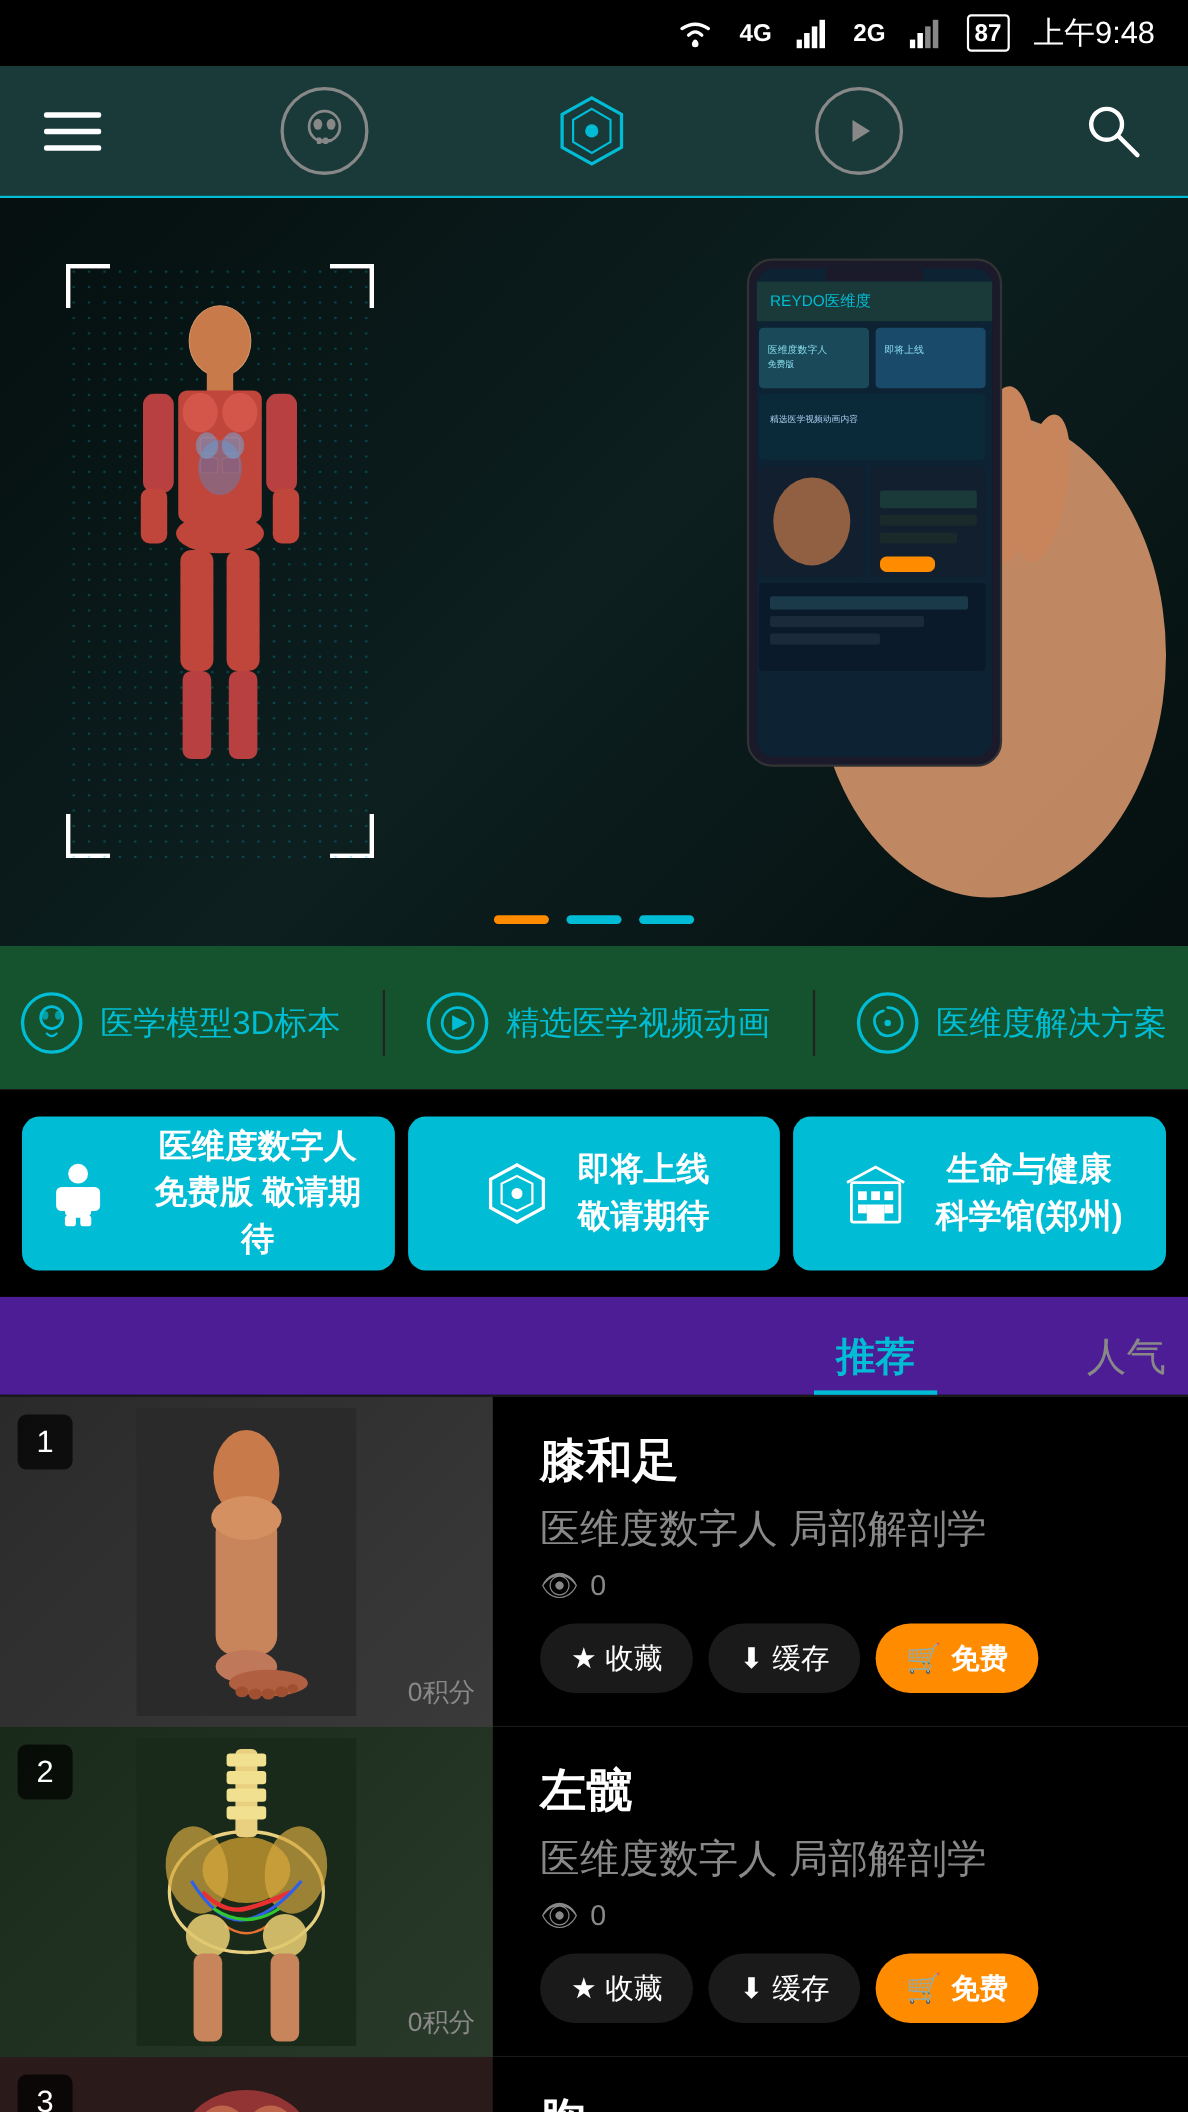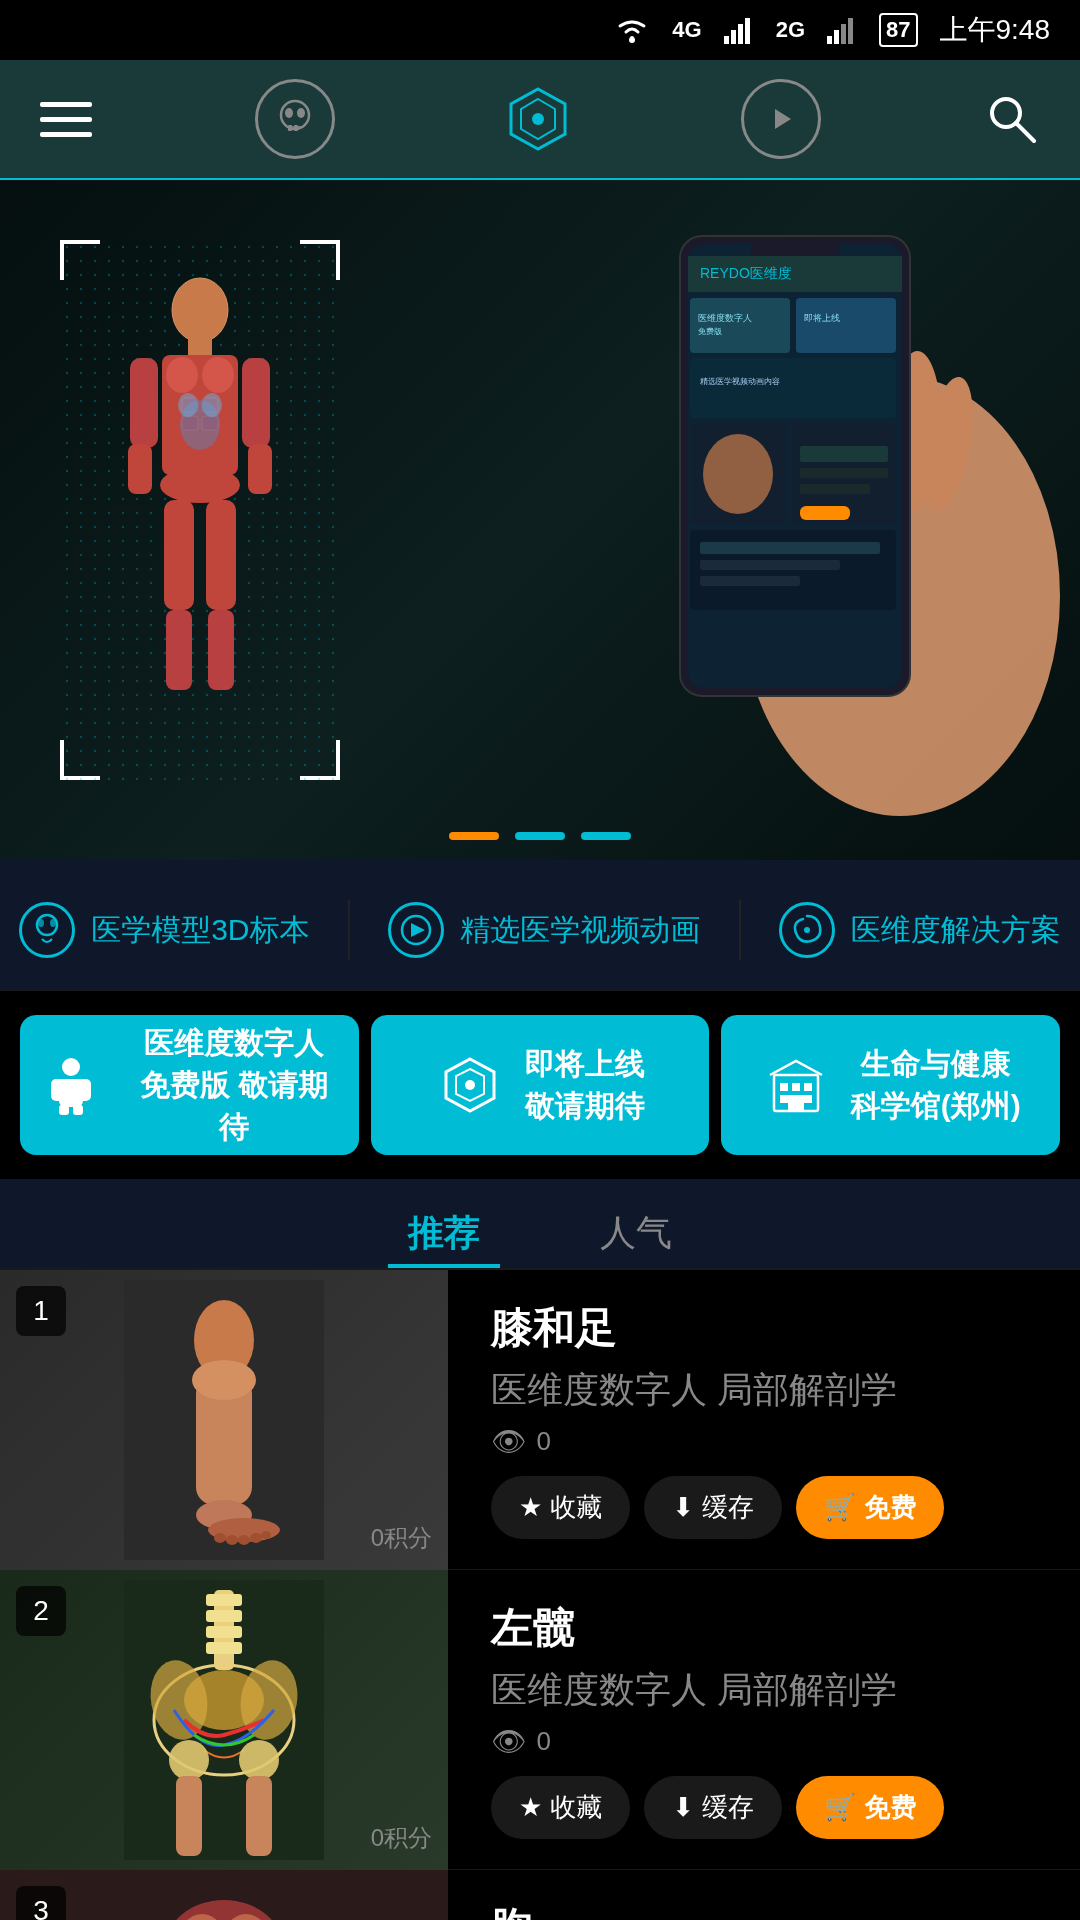--- a/index.html
+++ b/index.html
@@ -145,21 +145,21 @@
       width: 50px;
       height: 8px;
       border-radius: 4px;
     }
     .dot-active { background: #ff8c00; }
     .dot-inactive { background: #00bcd4; }
 
     
     .features-row {
       width: 100%;
-      background: #0f172a;
+      background: #14532d;
       padding: 40px 0 30px;
       display: flex;
       align-items: center;
       justify-content: space-around;
       border-bottom: 1px solid #1a1a1a;
     }
     .feature-item {
       display: flex;
       align-items: center;
       gap: 16px;
@@ -214,24 +214,24 @@
     .action-btn-text {
       color: #fff;
       font-size: 30px;
       font-weight: bold;
       text-align: center;
       line-height: 1.4;
     }
 
     
     .tabs-container {
-      background: #0f172a;
-      display: flex;
-      justify-content: center;
-      gap: 80px;
+      background: #4c1d95;
+      display: flex;
+      justify-content: flex-end;
+      gap: 116px;
       padding: 20px 0 0;
     }
     .tab-item {
       font-size: 36px;
       padding: 10px 20px;
       cursor: pointer;
       position: relative;
     }
     .tab-active {
       color: #00bcd4;

